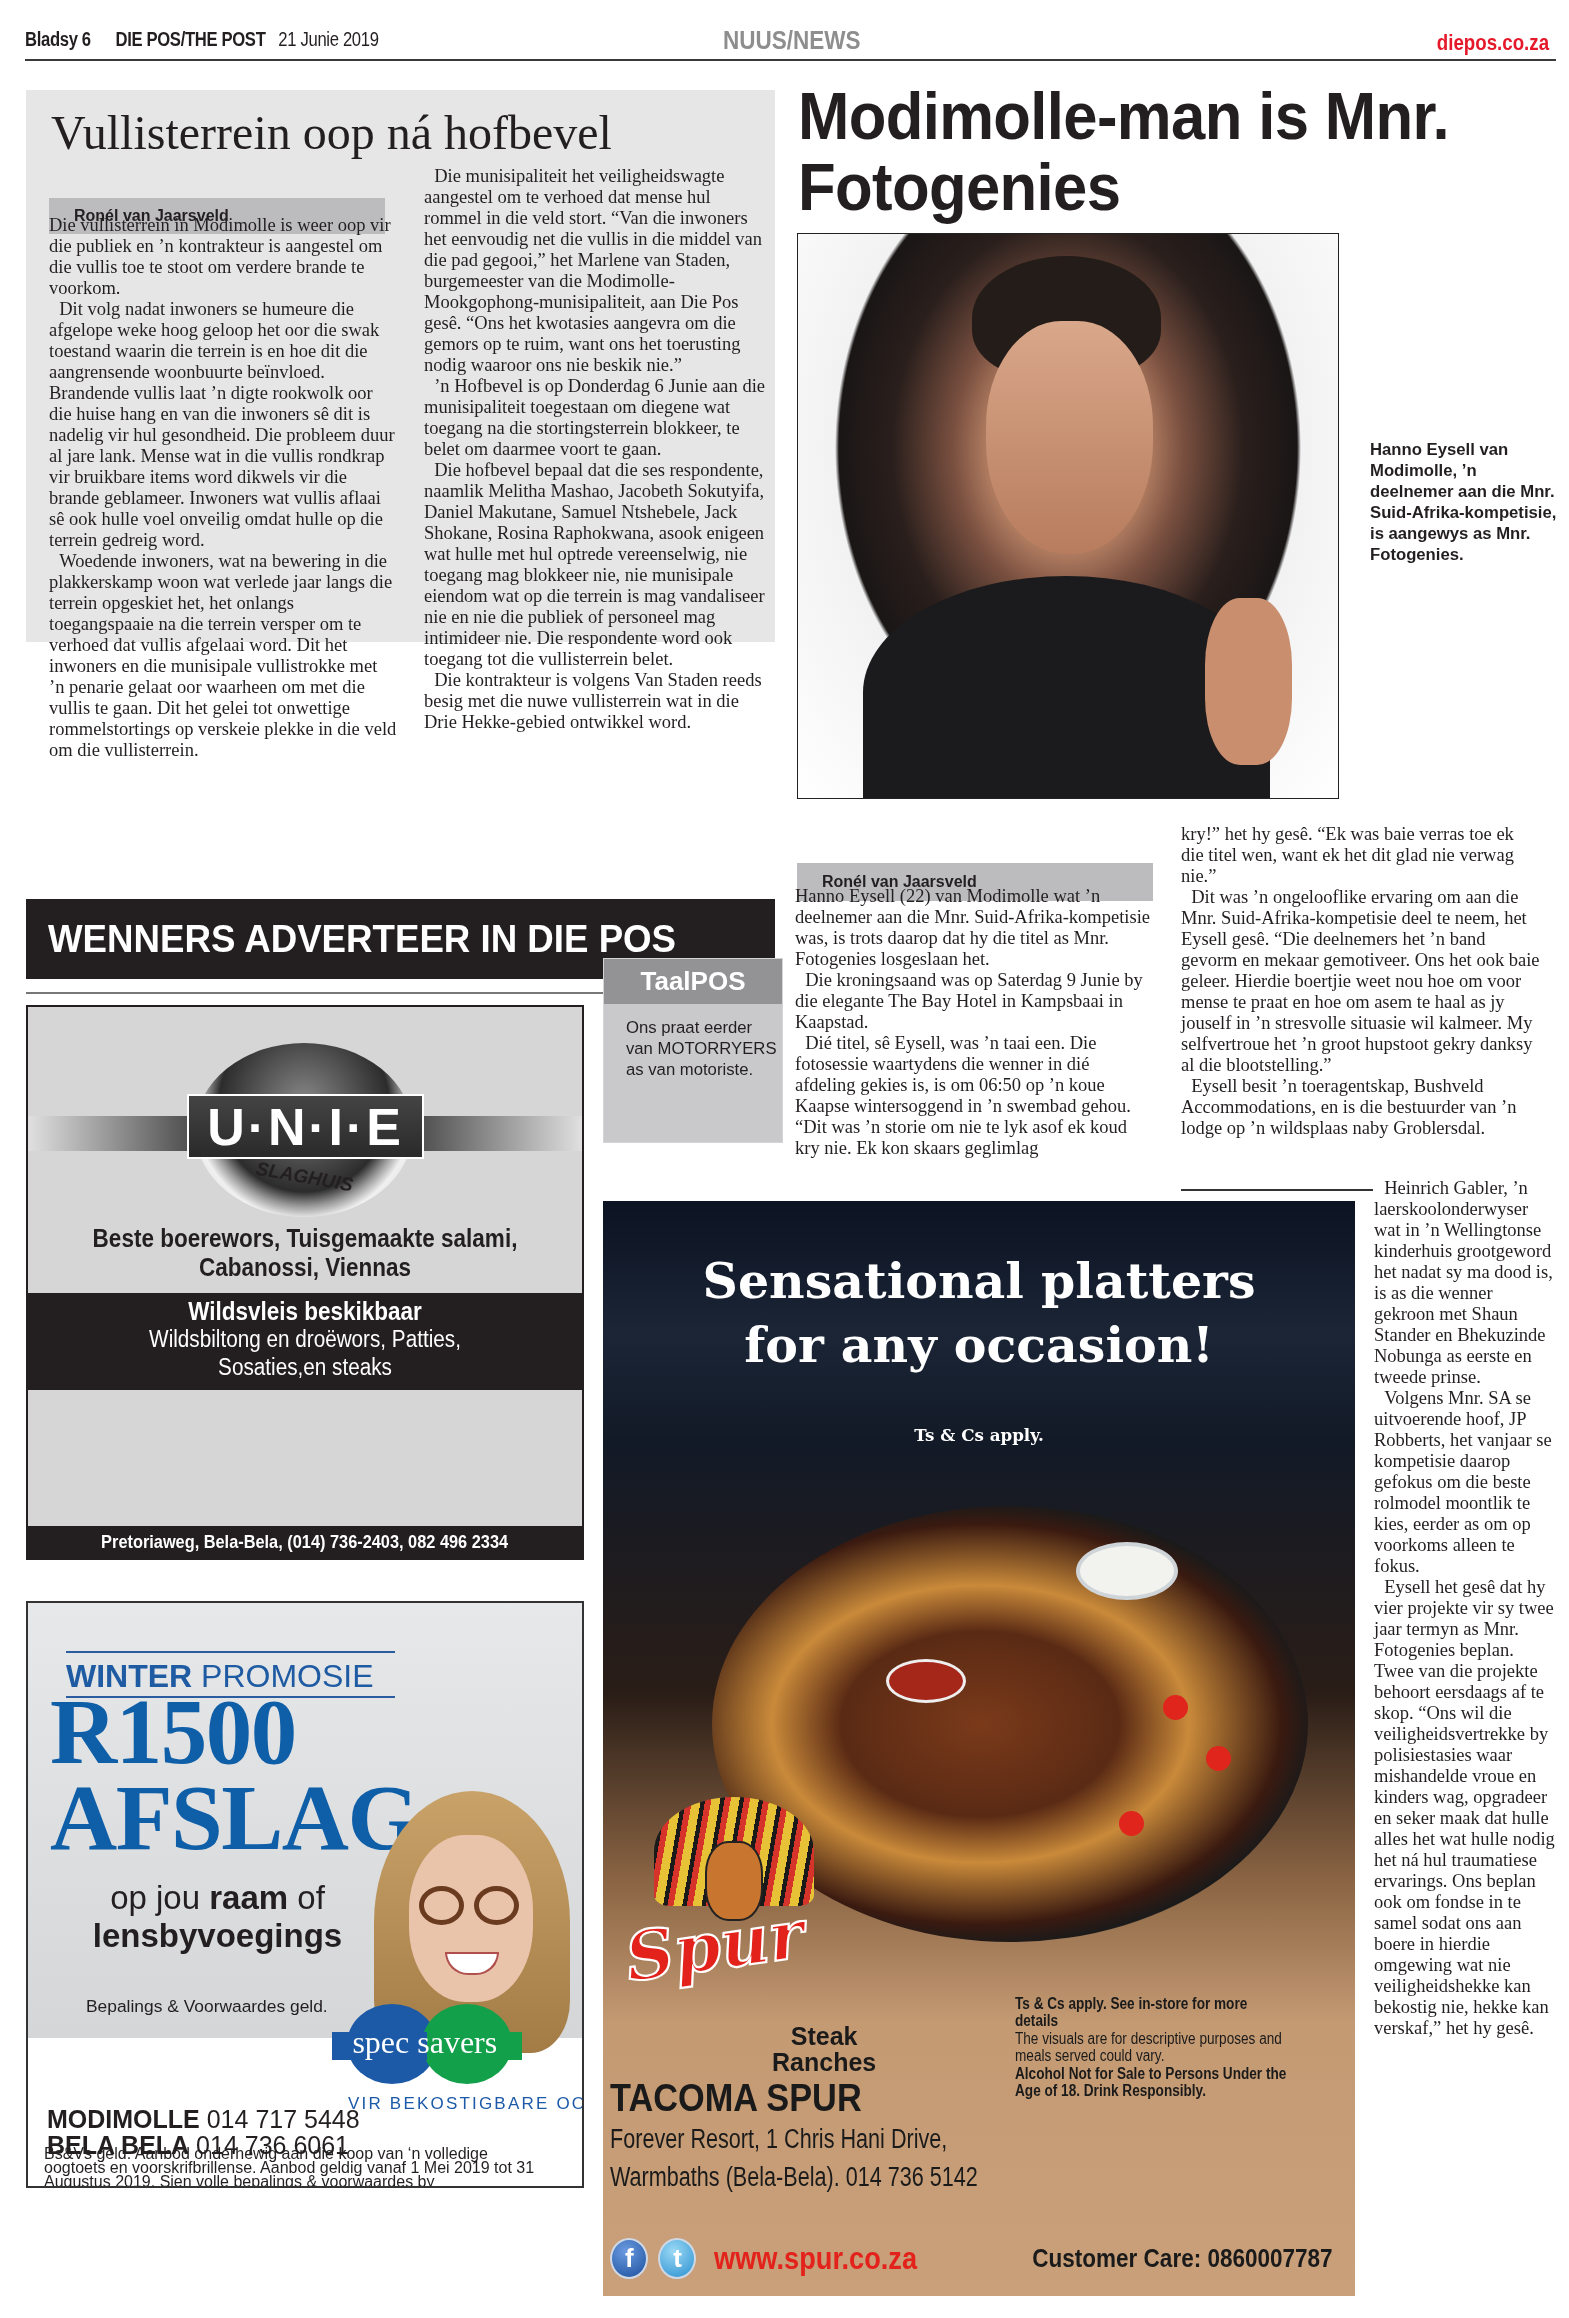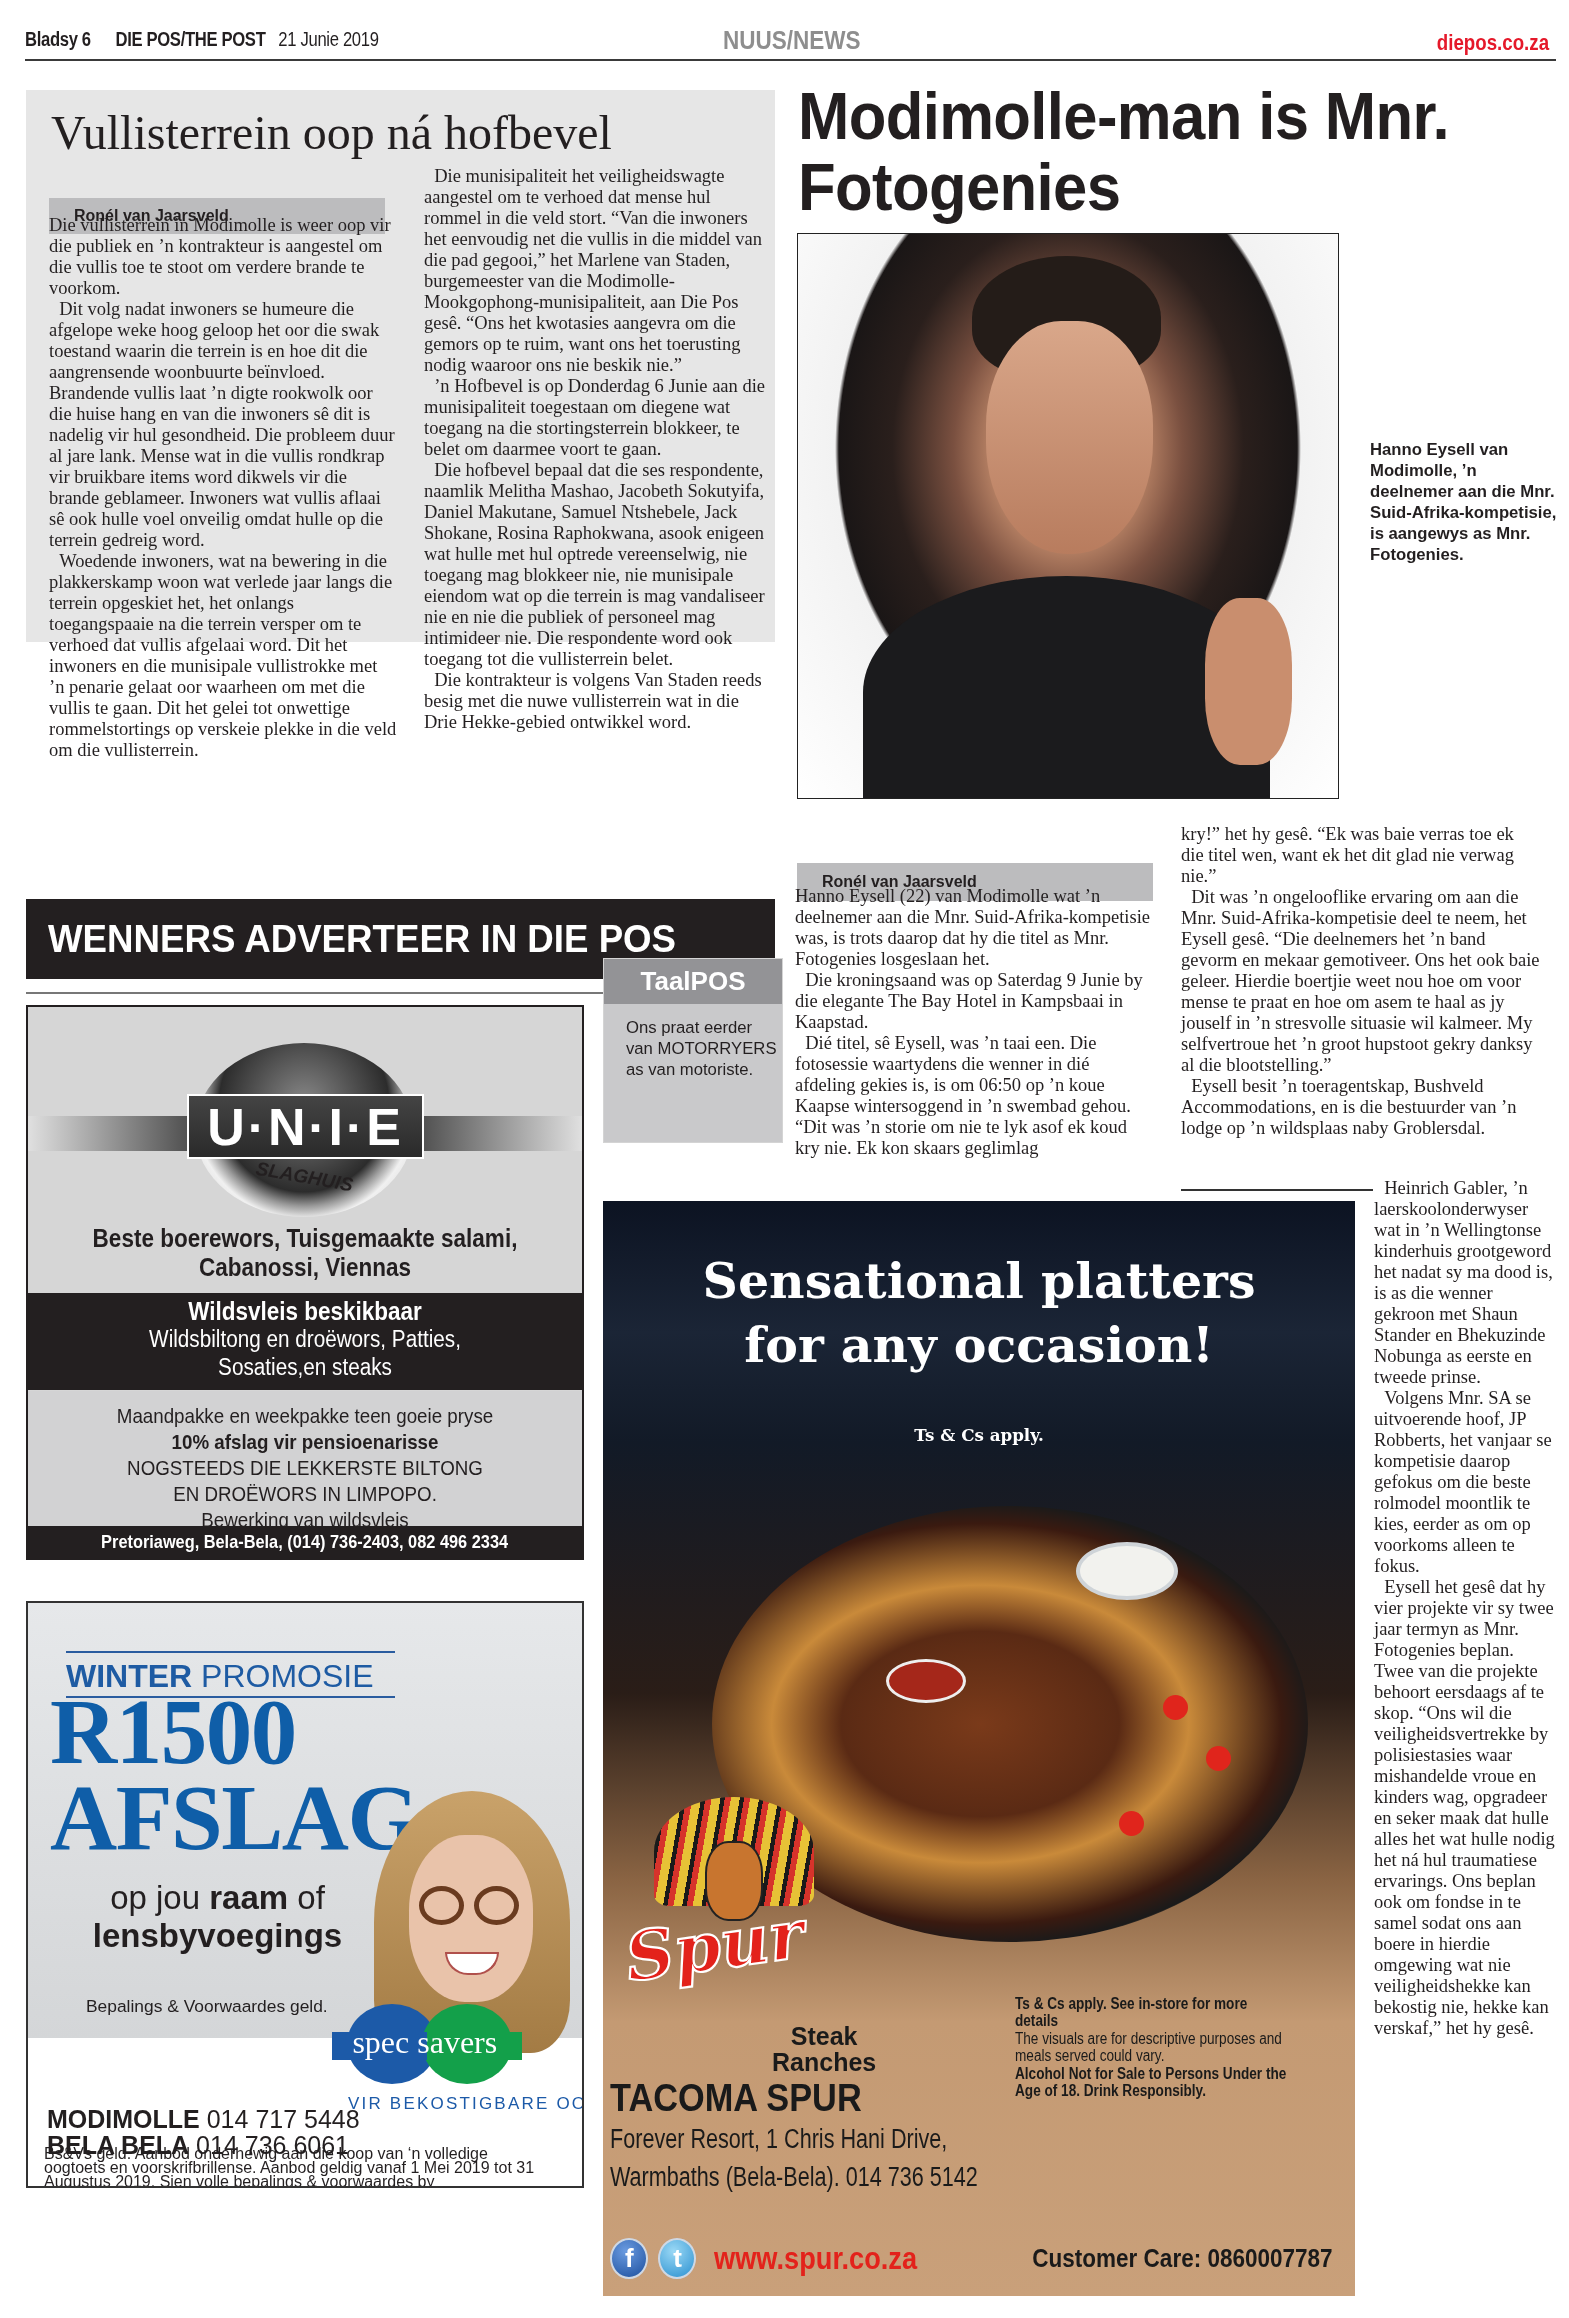--- a/index.html
+++ b/index.html
@@ -191,27 +191,20 @@
   <div class="unie-sub">SLAGHUIS</div>
   <div class="unie-tag">
     <div>Beste boerewors, Tuisgemaakte salami,</div>
     <div>Cabanossi, Viennas</div>
   </div>
   <div class="unie-dark">
     <div class="h">Wildsvleis beskikbaar</div>
     <div class="t">Wildsbiltong en droëwors, Patties,</div>
     <div class="t">Sosaties,en steaks</div>
   </div>
-  <div class="unie-light">
-    <div>Maandpakke en weekpakke teen goeie pryse</div>
-    <div><b>10% afslag vir pensioenarisse</b></div>
-    <div>NOGSTEEDS DIE LEKKERSTE BILTONG</div>
-    <div>EN DROËWORS IN LIMPOPO.</div>
-    <div>Bewerking van wildsvleis</div>
-  </div>
   <div class="unie-foot">
       <span>Pretoriaweg, Bela-Bela, (014) 736-2403, 082 496 2334</span>
     </div>
 </div>
 
 <div class="abs spec">
   <div class="spec-top">
     <div class="spec-rule" style="top:48px"></div>
     <div class="spec-winter"><b>WINTER</b> <span>PROMOSIE</span></div>
     <div class="spec-rule" style="top:93px"></div>

